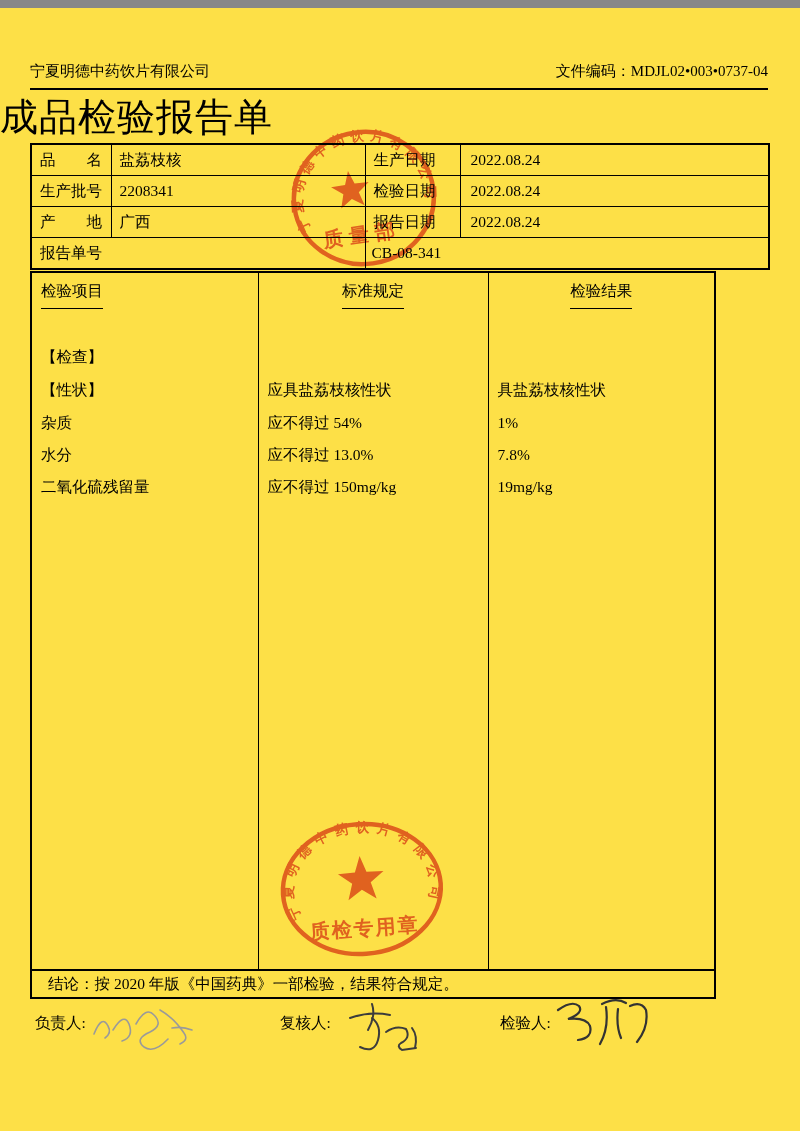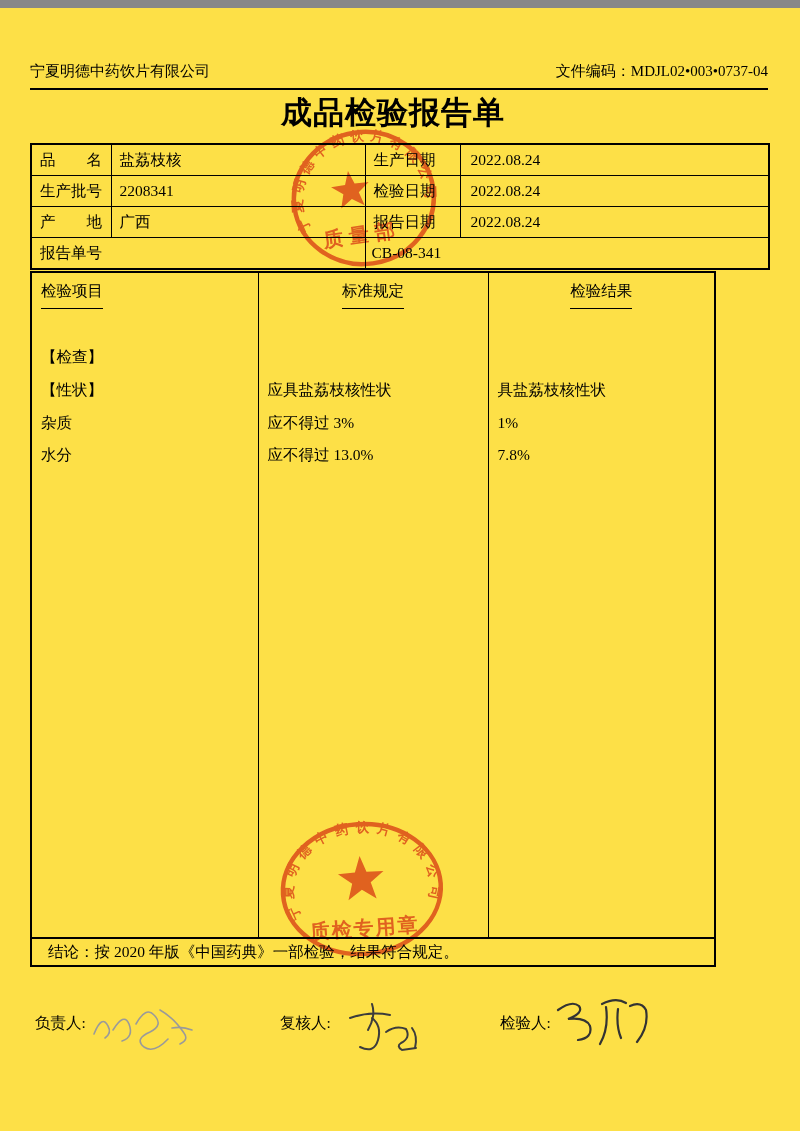--- a/index.html
+++ b/index.html
@@ -5,22 +5,22 @@
   html,body{margin:0;padding:0;background:#888;}
   .page{
     position:relative;width:800px;height:1131px;background:#fde047;
     font-family:"Liberation Serif","DejaVu Serif",serif;color:#000;
     overflow:hidden;margin:8px auto;
   }
   
   .hdr{position:absolute;top:53px;left:30px;width:738px;display:flex;
        justify-content:space-between;font-size:15px;line-height:20px;}
   .hdr-rule{position:absolute;top:80px;left:30px;width:738px;border-top:2px solid #000;}
-  .doc-title{position:absolute;top:84px;left:0;width:786px;text-align:center;
-       font-size:31px;font-weight:bold;letter-spacing:1px;}
+  .doc-title{position:absolute;top:84px;left:0;width:786px;text-align:left;
+       font-size:38px;font-weight:normal;letter-spacing:1px;}
   
   table{border-collapse:collapse;table-layout:fixed;}
   .info-table{position:absolute;top:135px;left:30px;width:738px;font-size:15.5px;
        border:2px solid #000;}
   .info-table td{border:1px solid #000;height:30px;padding:0 0 0 8px;
        vertical-align:middle;overflow:hidden;white-space:nowrap;}
   .info-table td.dval{padding-left:10px;}
   .info-table td.rno{padding-left:6px;}
   
   .main-table{position:absolute;top:263px;left:30px;width:684px;font-size:15.5px;
@@ -118,27 +118,32 @@
       <td></td>
       <td></td>
     </tr>
     <tr class="r-a">
       <td>【性状】</td>
       <td>应具盐荔枝核性状</td>
       <td>具盐荔枝核性状</td>
     </tr>
     <tr class="r-b">
       <td>杂质</td>
-      <td>应不得过 3%</td>
+      <td>应不得过 54%</td>
       <td>1%</td>
     </tr>
     <tr class="r-b">
       <td>水分</td>
       <td>应不得过 13.0%</td>
       <td>7.8%</td>
+    </tr>
+    <tr class="r-b">
+      <td>二氧化硫残留量</td>
+      <td>应不得过 150mg/kg</td>
+      <td>19mg/kg</td>
     </tr>
     <tr class="r-fill">
           <td></td>
           <td></td>
           <td></td>
         </tr>
     <tr class="concl">
       <td colspan="3">结论：按 2020 年版《中国药典》一部检验，结果符合规定。</td>
     </tr>
   </tbody>

